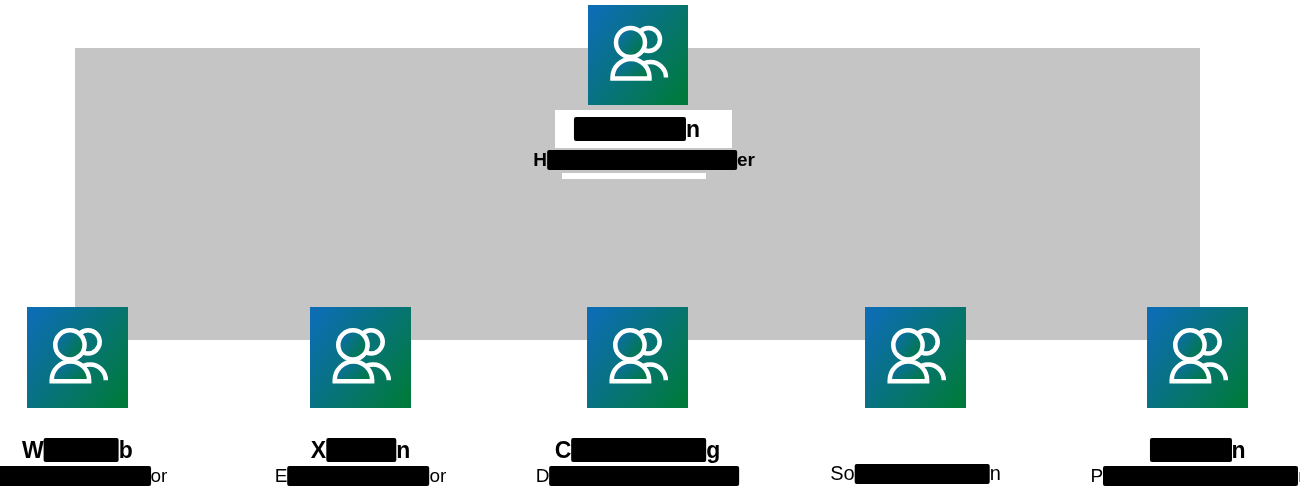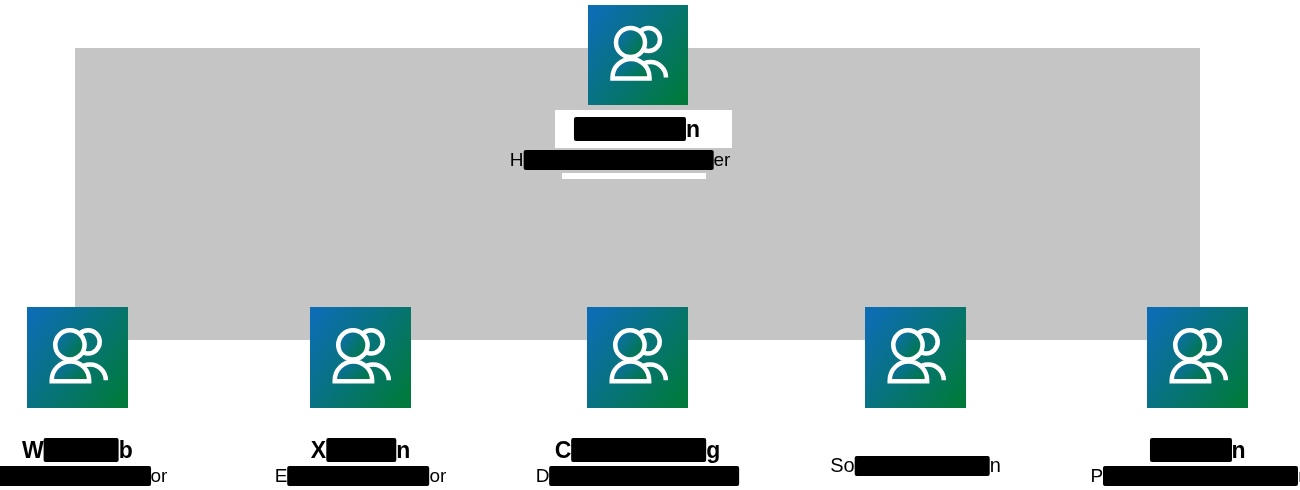--- a/index.html
+++ b/index.html
@@ -33,37 +33,37 @@
   .title-line .bar{height:20px;vertical-align:-4px;}
 
   
   .root-icon{left:588px;top:5px;width:100px;height:100px;}
   .root-name-box{
     position:absolute;left:555px;top:110px;width:177px;height:38px;
     background:#ffffff;
   }
   .root-name{left:637px;top:115px;}
   .root-name .bar{width:112px;}
-  .root-title{left:620px;top:148px;}
+  .root-title{left:644px;top:148px;font-weight:bold;}
   .root-title .bar{width:190px;}
   .root-white-strip{
     position:absolute;left:562px;top:173px;width:144px;height:6px;
     background:#ffffff;
   }
 
   
   .child{position:absolute;top:307px;width:0;}
   .child .icon{left:-50.5px;top:0;}
   .child .name-line{left:0;top:123px;margin-top:6px;}
   .child .title-line{left:0;top:157px;}
 
   .c1{left:77.5px;}  .c1 .name-line .bar{width:75px;}  .c1 .title-line .bar{width:163px;}
   .c2{left:360.5px;} .c2 .name-line .bar{width:70px;}  .c2 .title-line .bar{width:142px;}
   .c3{left:637.5px;} .c3 .name-line .bar{width:135px;} .c3 .title-line .bar{width:190px;}
-  .c4{left:915.5px;} .c4 .title-line{top:147px;font-size:20px;} .c4 .title-line .bar{width:135px;}
+  .c4{left:915.5px;} .c4 .title-line{top:155px;font-size:20px;} .c4 .title-line .bar{width:135px;}
   .c5{left:1197.5px;}.c5 .name-line .bar{width:82px;}  .c5 .title-line .bar{width:195px;}
 </style>
 </head>
 <body>
 
 <div class="panel"></div>
 
 <div class="icon root-icon">
     <svg viewBox="0 0 100 100" xmlns="http://www.w3.org/2000/svg">
       <defs>

